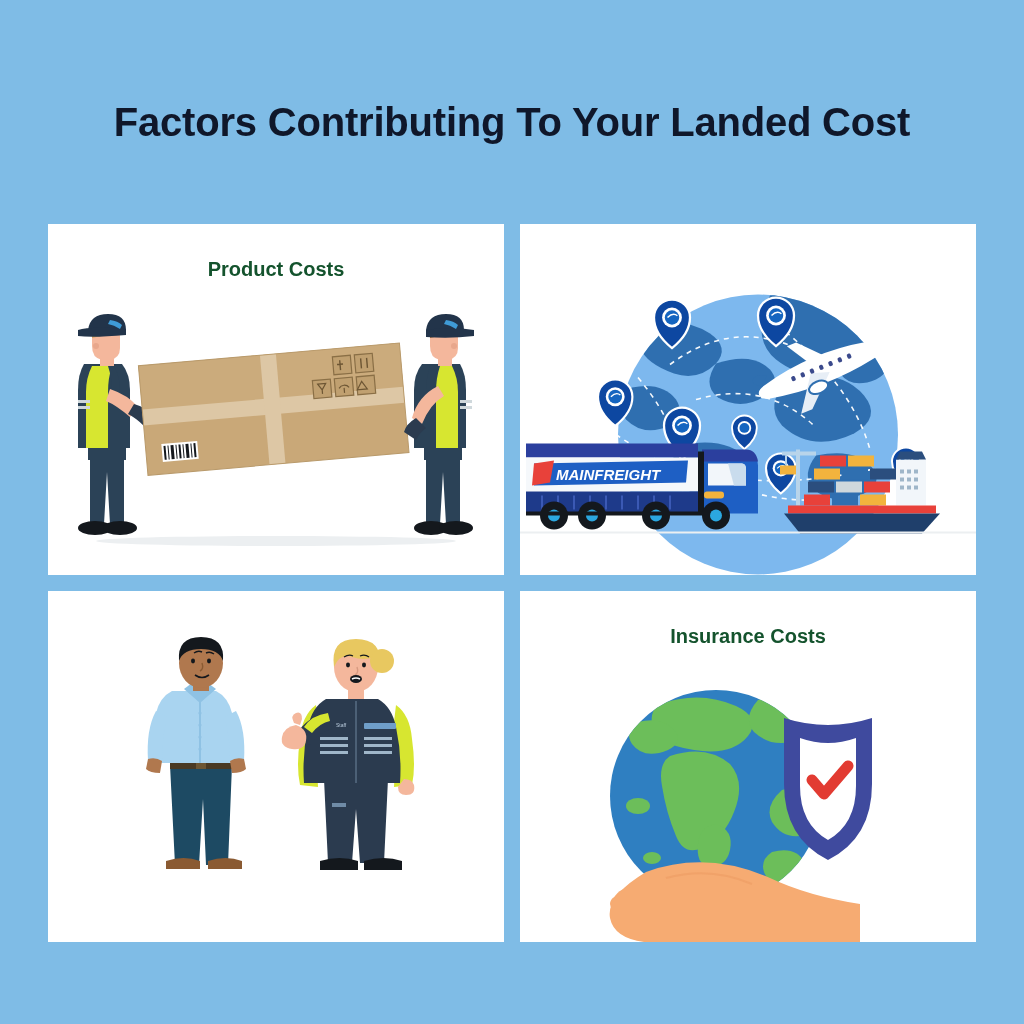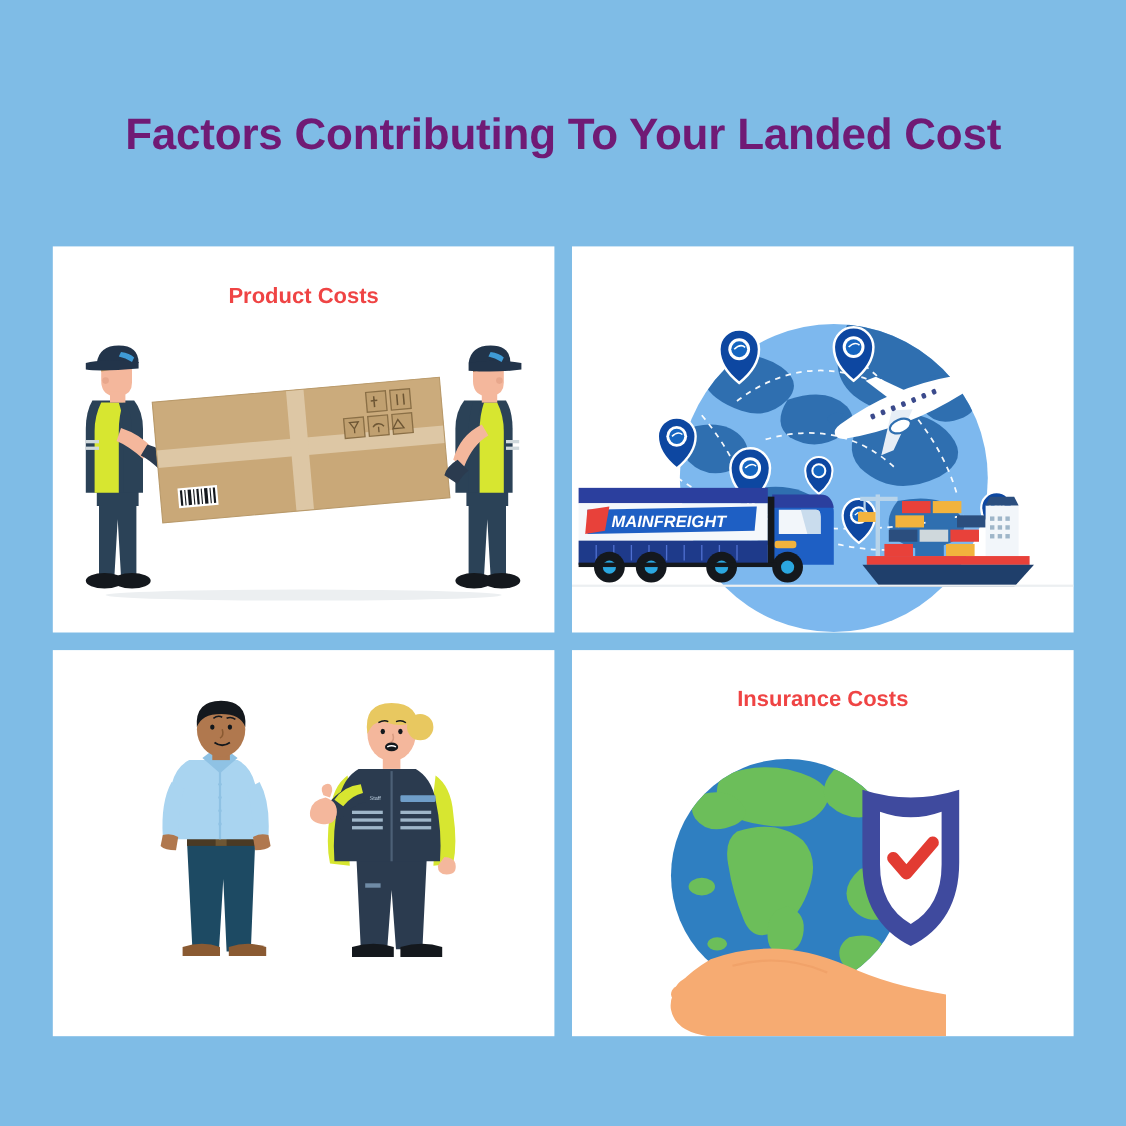--- a/index.html
+++ b/index.html
@@ -8,41 +8,41 @@
     background: #7fbce6;
     font-family: "Liberation Sans", sans-serif;
     overflow: hidden;
   }
   .page { position: relative; width: 1024px; height: 1024px; background: #7fbce6; }
 
   .page-title {
     position: absolute; top: 100px; left: 0; width: 1024px;
     text-align: center;
     font-size: 40px; font-weight: bold; letter-spacing: -0.2px;
-    color: #701a75;
+    color: #0f172a;
     font-family: "Liberation Sans", sans-serif;
   }
 
   .grid {
     position: absolute; left: 48px; top: 224px;
     width: 928px; height: 718px;
     display: grid;
     grid-template-columns: 456px 456px;
     grid-template-rows: 351px 351px;
     gap: 16px;
   }
   .card {
     background: #ffffff;
     position: relative;
     overflow: hidden;
     display: flex; flex-direction: column; align-items: center;
   }
   .card-title {
     margin-top: 32px;
-    font-size: 20px; font-weight: bold; color: #ef4444;
+    font-size: 20px; font-weight: bold; color: #14532d;
     text-align: center; line-height: 1.35;
     padding: 0 24px;
     max-width: 420px;
   }
   .card-art { position: relative; flex: 1; width: 100%; }
 
   
   .art-svg { position: absolute; inset: 0; width: 100%; height: 100%; }
 </style>
 </head>

